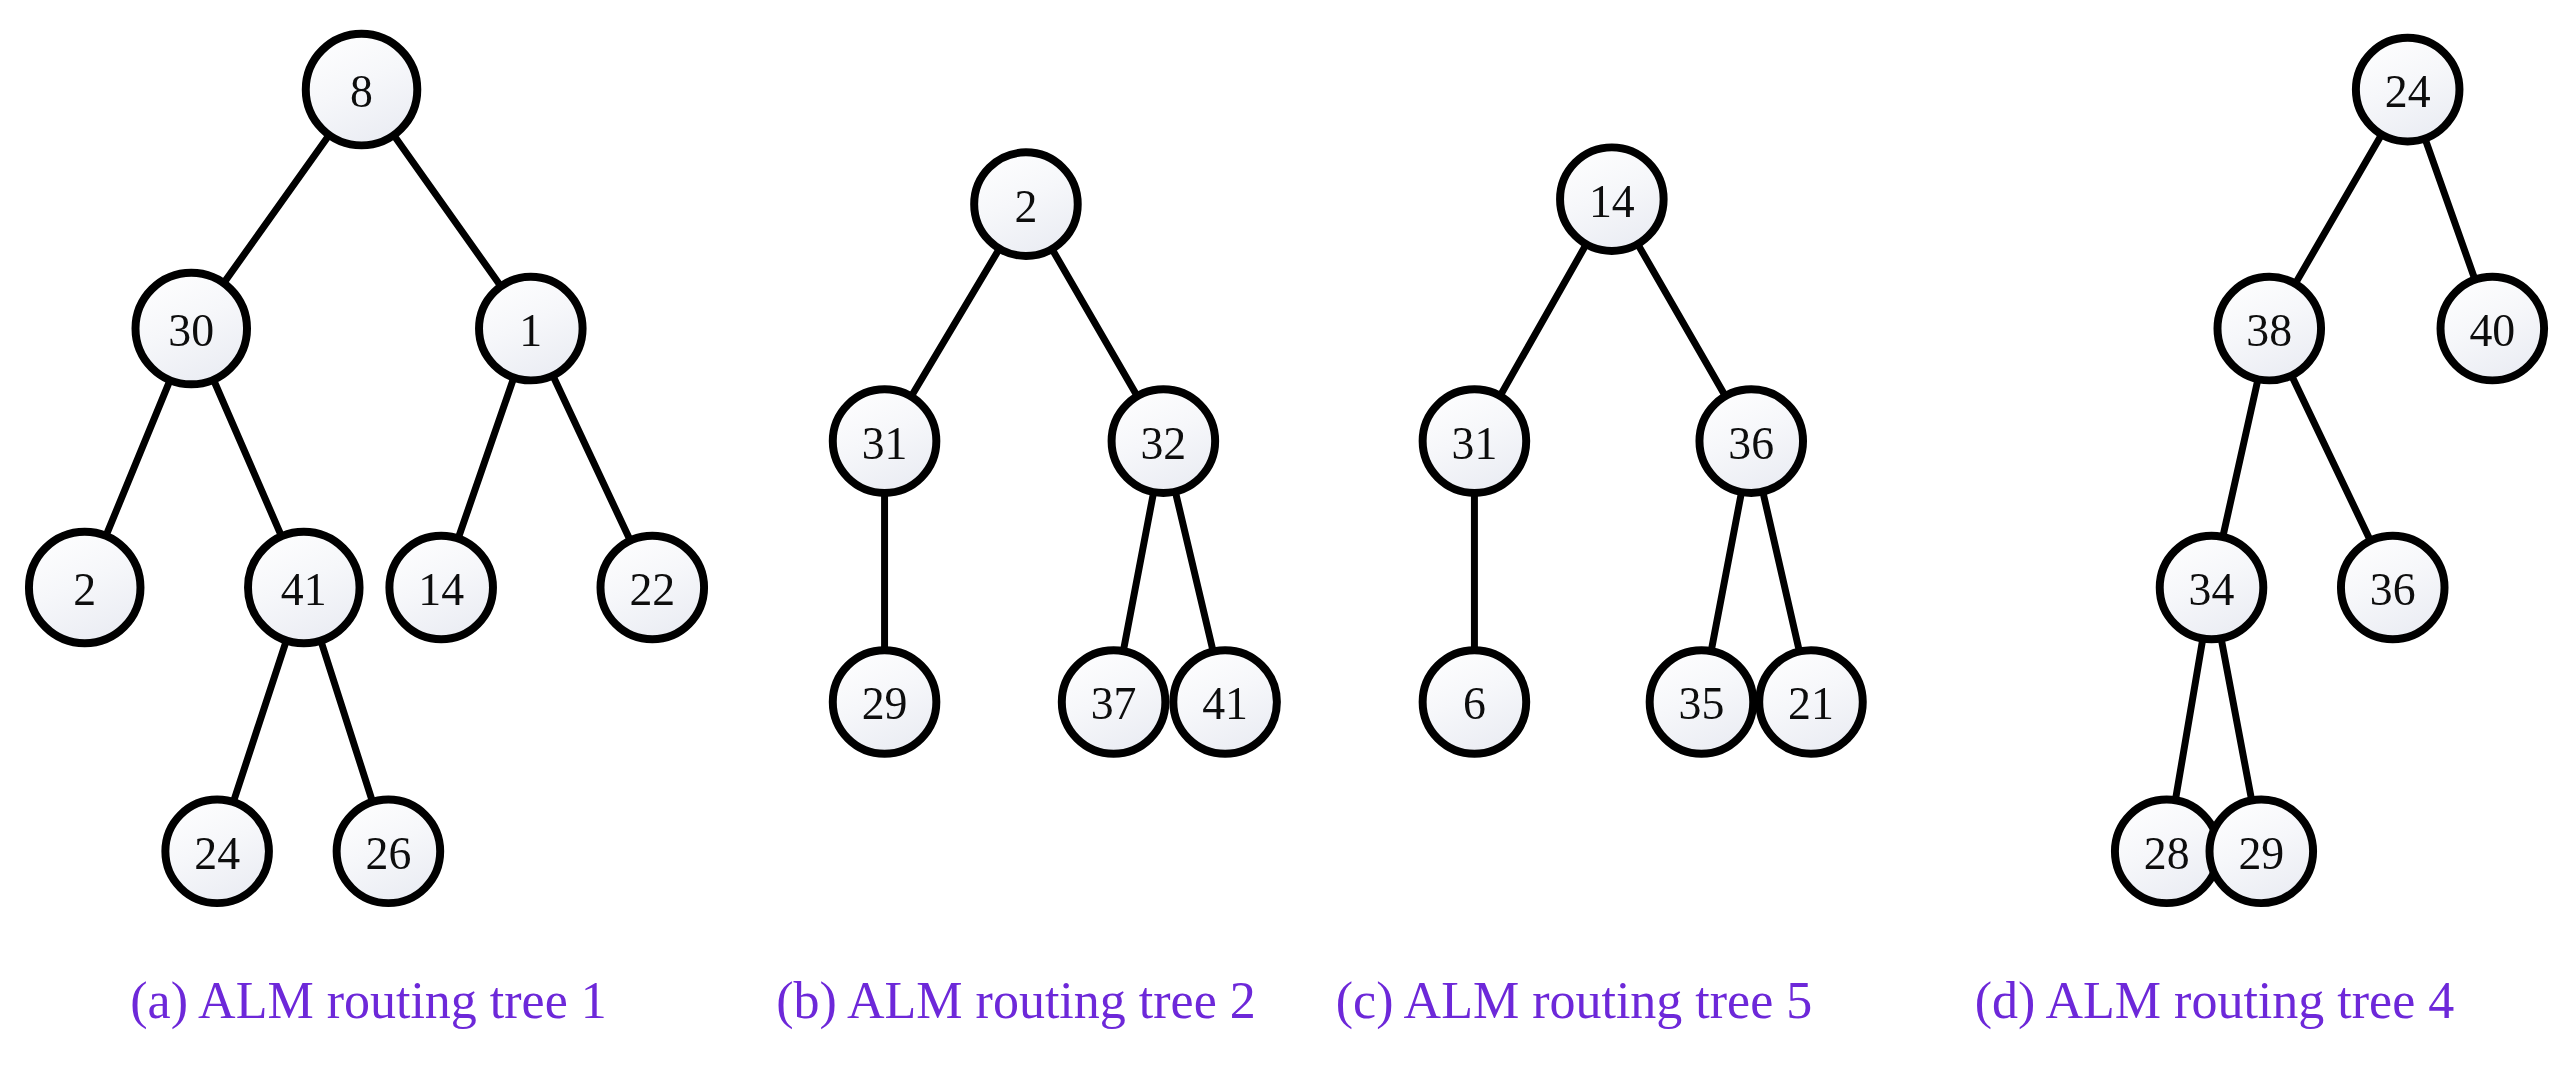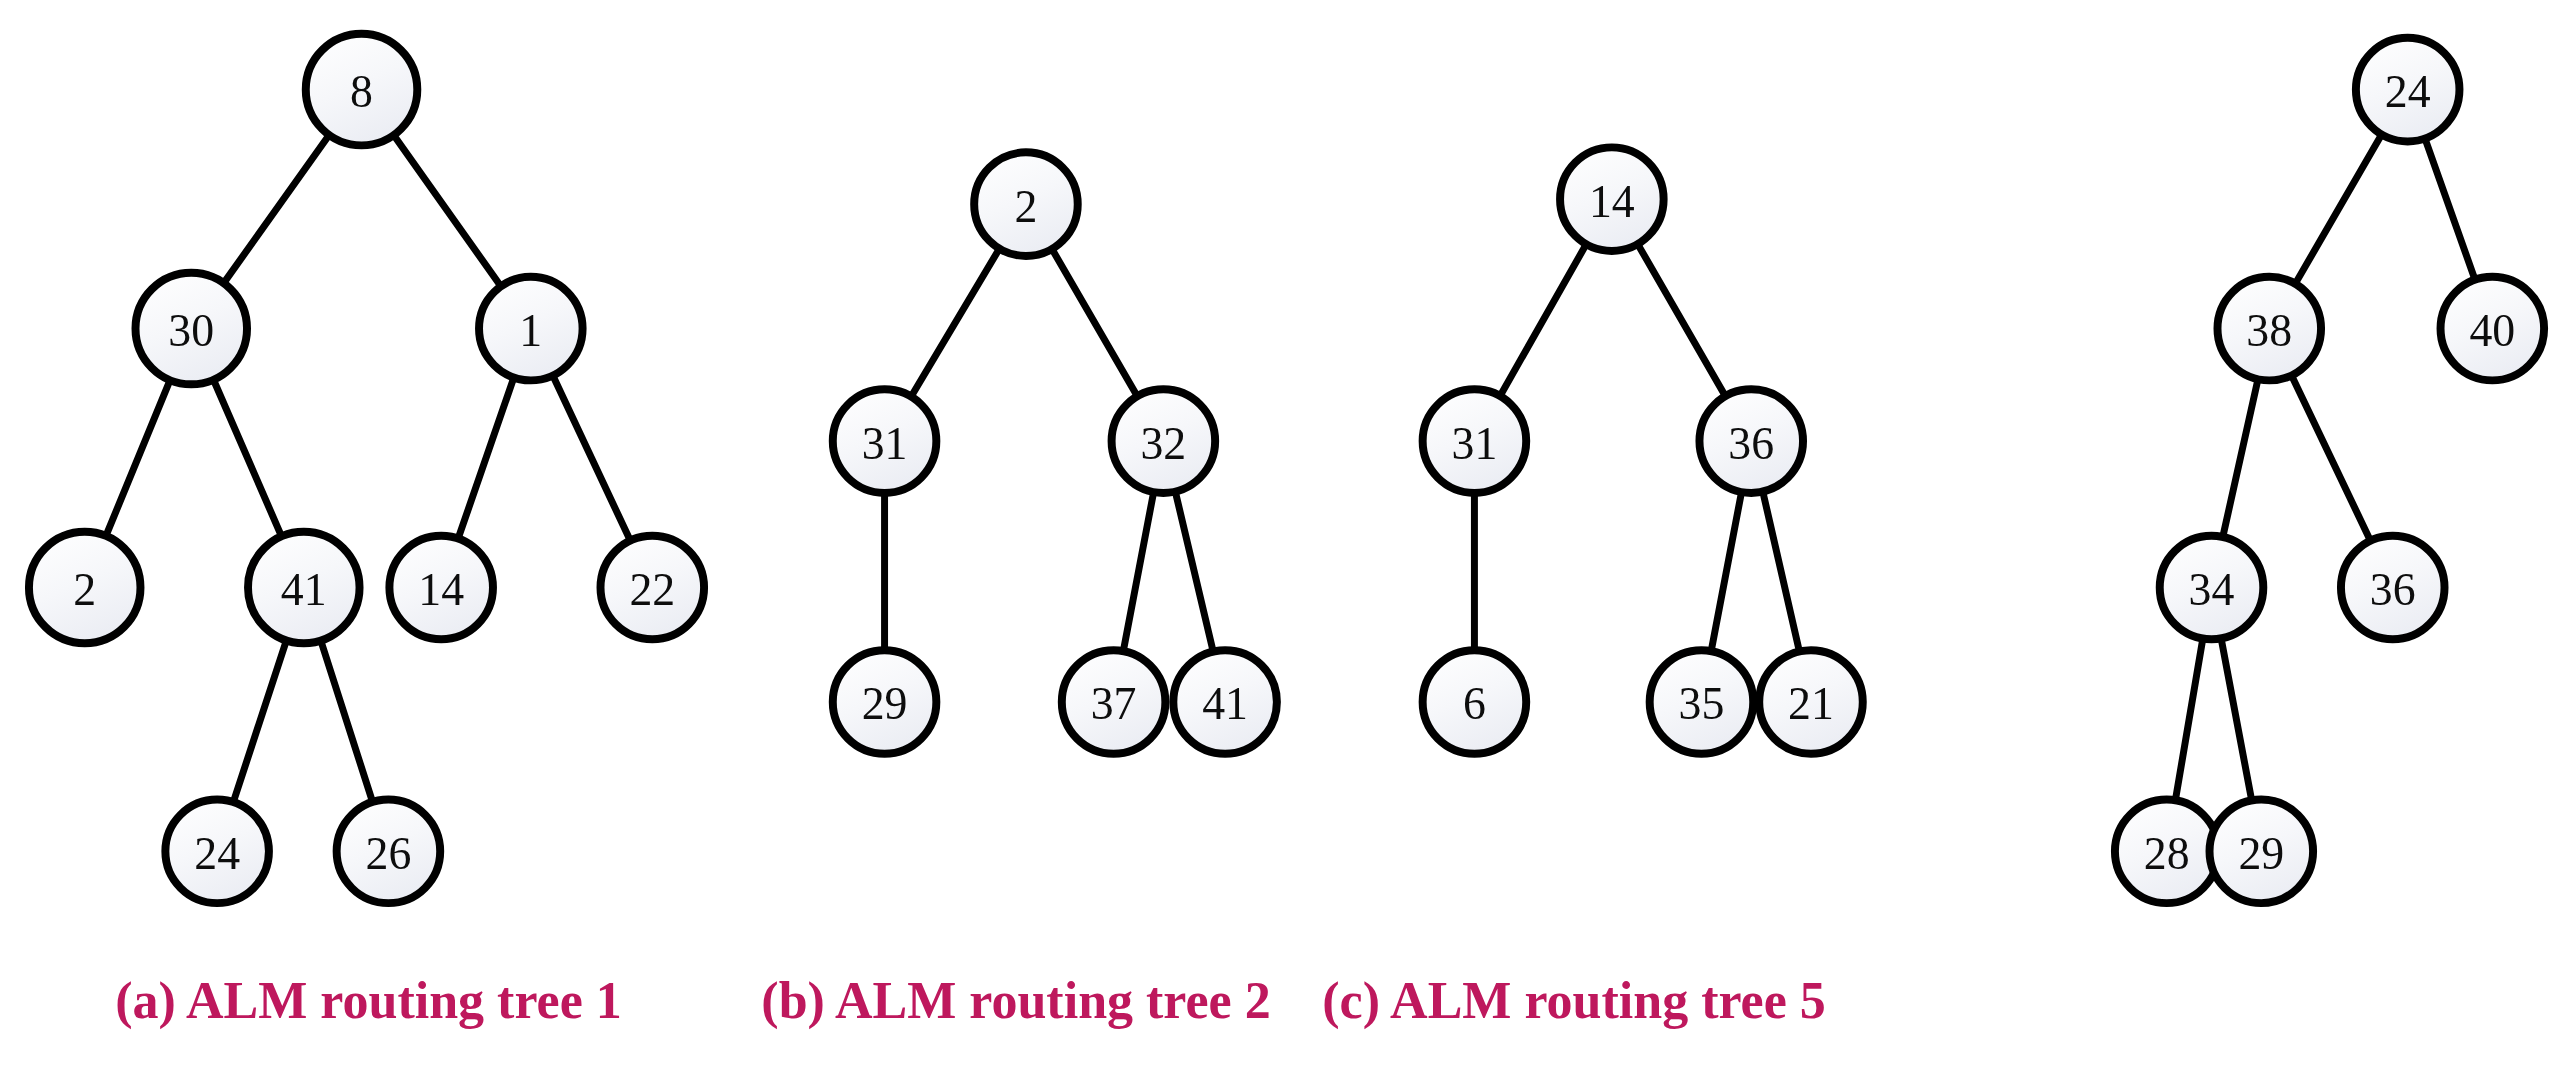--- a/index.html
+++ b/index.html
@@ -46,24 +46,23 @@
     text-anchor: middle;
     dominant-baseline: central;
   }
   .caption {
     position: absolute;
     bottom: 36px;
     width: 100%;
     text-align: center;
     font-family: "Liberation Serif", "DejaVu Serif", serif;
     font-size: 52px;
-    color: #be185d;
+    color: #6d28d9;
     letter-spacing: 0px;
     white-space: nowrap;
-    font-weight: bold;
   }
 </style>
 </head>
 <body>
 
 <div id="page">
   <svg width="0" height="0" style="position:absolute">
     <defs>
       <linearGradient id="nodegrad" x1="0" y1="0" x2="0.45" y2="1">
         <stop offset="0%" stop-color="#ffffff"></stop>
@@ -220,16 +219,17 @@
           </g>
           <g>
             <circle class="node-circle" cx="315" cy="855" r="52"></circle>
             <text class="node-label" x="315" y="857">28</text>
           </g>
           <g>
             <circle class="node-circle" cx="410" cy="855" r="52"></circle>
             <text class="node-label" x="410" y="857">29</text>
           </g>
         </svg>
+        <div class="caption">(d) ALM routing tree 4</div>
       </div>
     </div>
 </div>
 
 
 </body></html>

